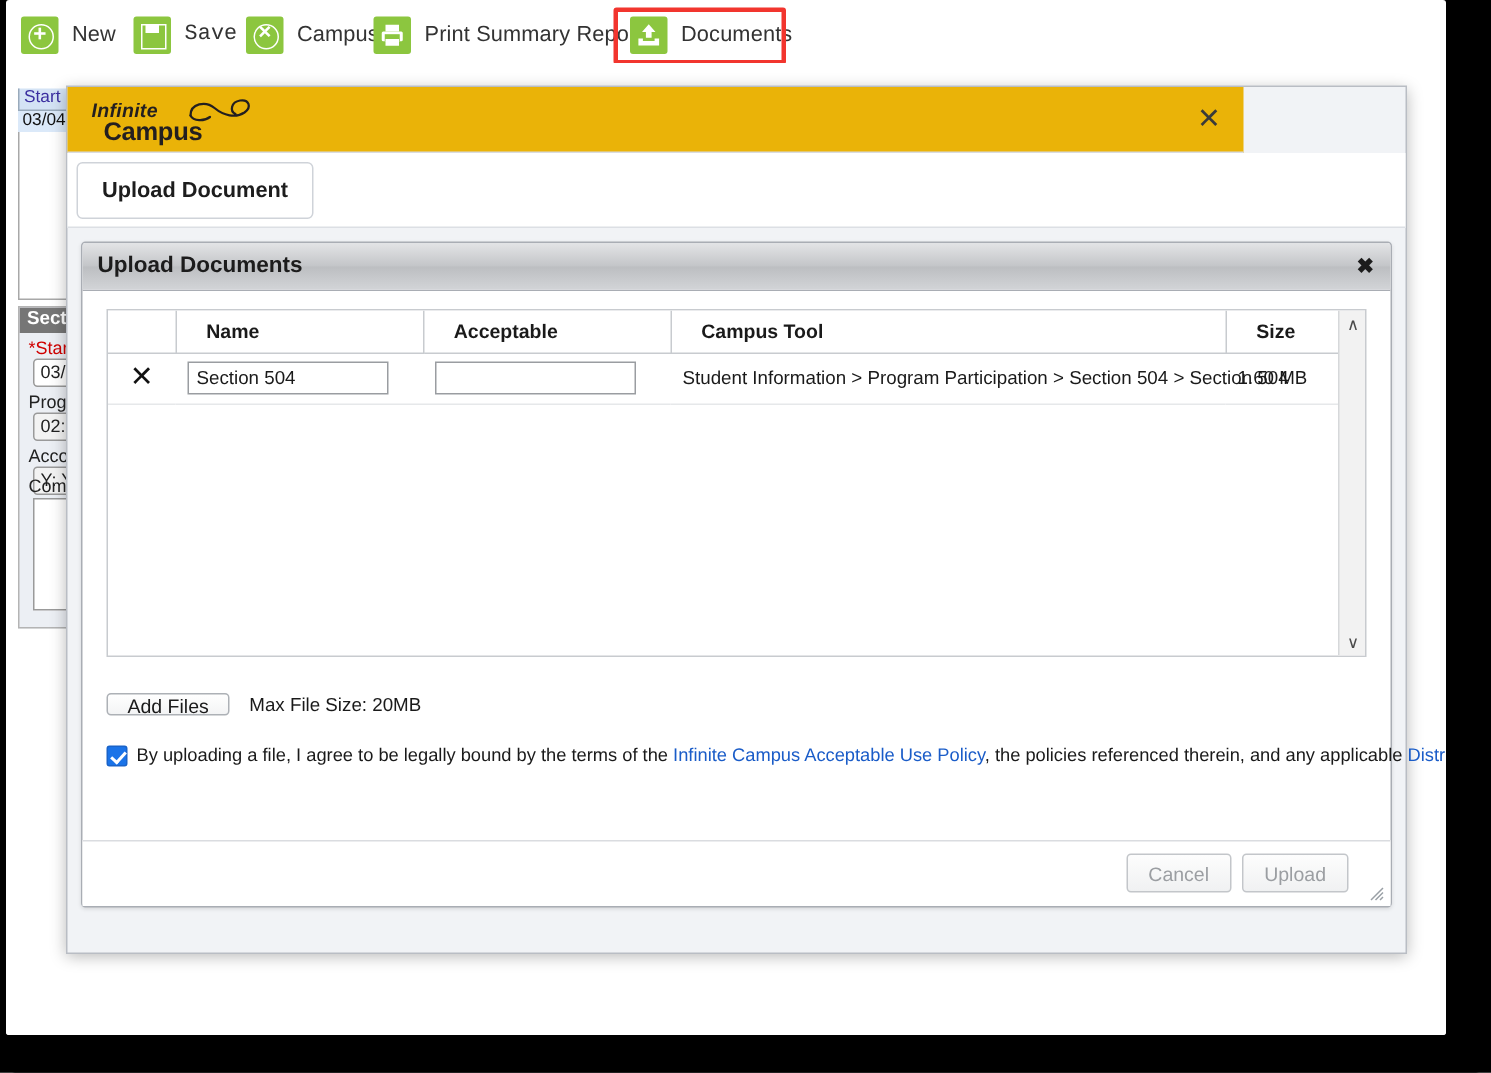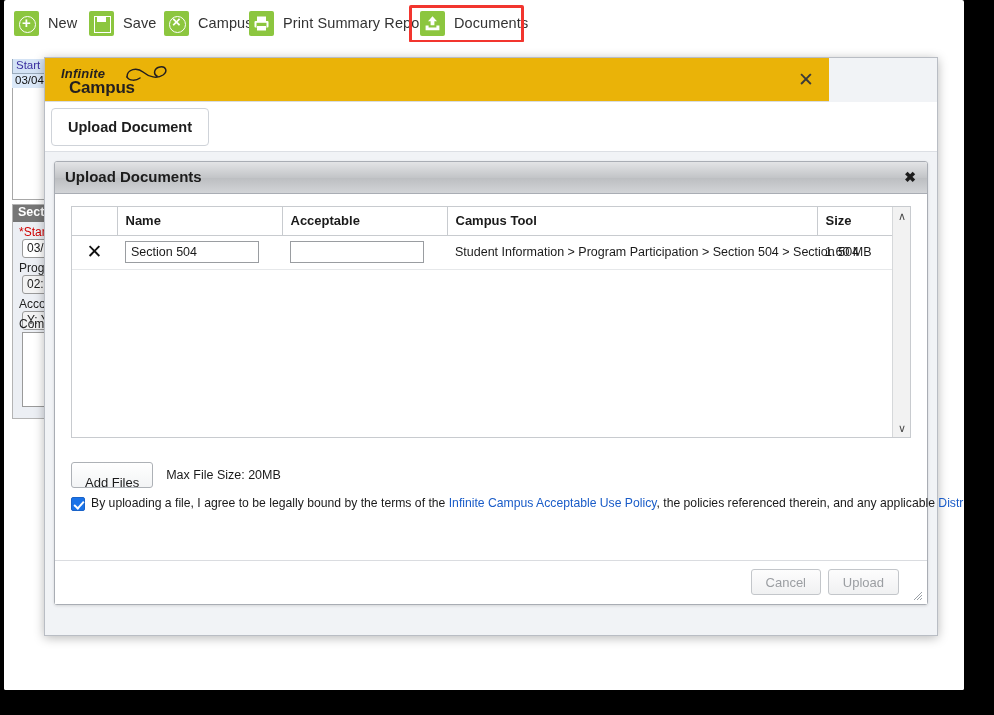--- a/index.html
+++ b/index.html
@@ -259,21 +259,21 @@
   table#file-table {
     border-collapse:collapse;
     width:820px;
     table-layout:fixed;
   }
   #file-table th {
     background:#ffffff;
     border-bottom:1px solid #c8cbcf;
     border-right:1px solid #c8cbcf;
     font-size:13px; font-weight:bold; color:#1a1a1a;
-    text-align:left; padding:6px 8px;
+    text-align:left; padding:6px 20px;
     height:28px;
     white-space:nowrap;
   }
   #file-table th.col-x { width:45px; border-right:1px solid #c8cbcf; }
   #file-table th.col-name { width:165px; }
   #file-table th.col-desc { width:165px; }
   #file-table th.col-tool { width:370px; }
   #file-table th.col-size { width:75px; border-right:none; }
   #file-table td {
     border-bottom:1px solid #e6e8ea;
@@ -313,21 +313,21 @@
   }
   #sb-up { top:0; }
   #sb-down { bottom:0; }
 
   
   #addfiles-row {
     position:absolute; left:16px; top:300px;
     display:flex; align-items:center; gap:13px;
   }
   #btn-add-files {
-    height:15px; padding:12px 13px;
+    height:15px; padding:0 13px;
     background: linear-gradient(to bottom, #ffffff, #f3f4f5);
     border:1px solid #adb1b6;
     border-radius:3px;
     font-size:13px; color:#1a1a1a;
     cursor:pointer; white-space:nowrap;
     font-family:"Liberation Sans", sans-serif;
   }
   #max-file-size { font-size:12.5px; color:#1a1a1a; white-space:nowrap; }
 
   
@@ -383,21 +383,21 @@
 <div id="frame">
   <div id="page">
 
     <div id="toolbar">
 
       <div class="tb-item" style="left:10px;">
         <span class="tb-ico ico-new"></span>
         <span class="tb-label">New</span>
       </div>
 
-      <div class="tb-item" style="left:85px;">
+      <div class="tb-item" style="left:85px;font-family:Liberation Mono, monospace;">
         <span class="tb-ico ico-save"></span>
         <span class="tb-label">Save</span>
       </div>
 
       <div class="tb-item" style="left:160px;">
         <span class="tb-ico ico-del"></span>
         <span class="tb-label">Campus</span>
       </div>
 
       <div class="tb-item" style="left:245px;">

